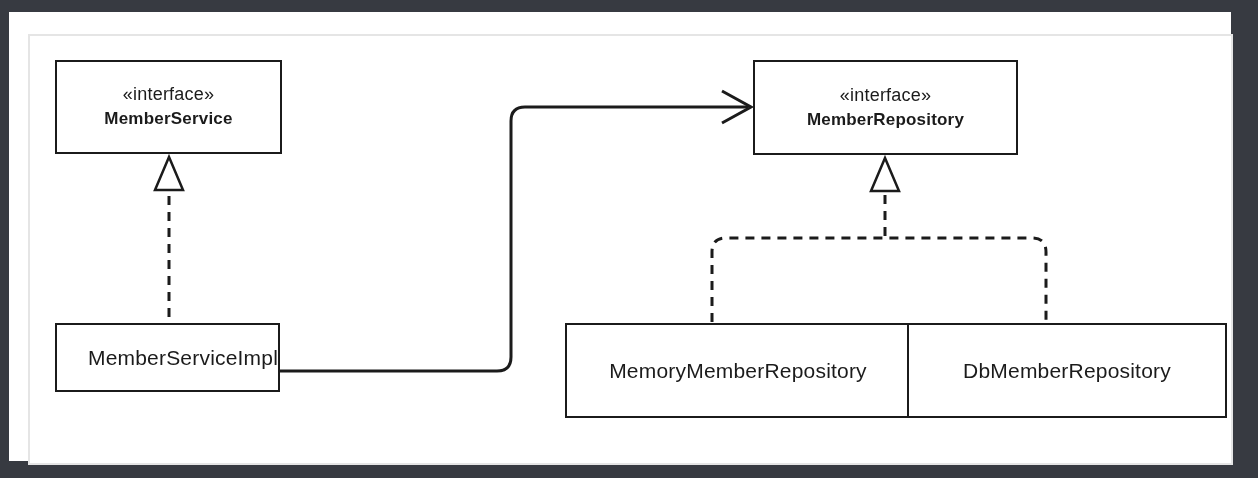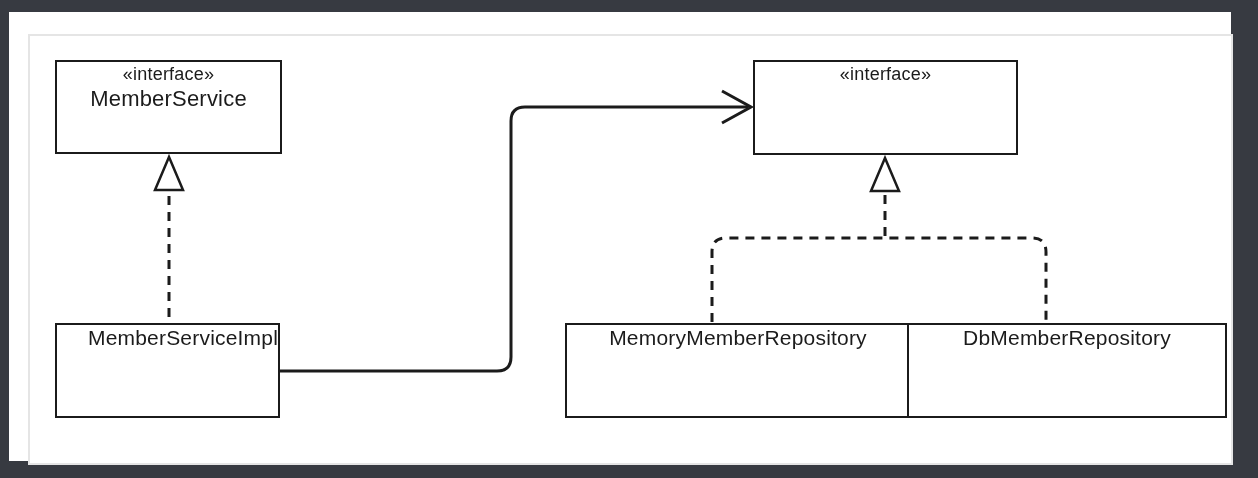--- a/index.html
+++ b/index.html
@@ -35,42 +35,43 @@
     left:0; top:0;
     width:1258px; height:478px;
   }
   .node{
     position:absolute;
     background:var(--box-fill);
     border:2px solid var(--line);
     display:flex;
     flex-direction:column;
     align-items:center;
+    justify-content:center;
     text-align:center;
     color:var(--text);
   }
   .node .stereotype{
     font-size:18px;
     line-height:24px;
     letter-spacing:0.2px;
   }
   .node .iface-name{
-    font-size:22px;
+    font-size:17px;
     line-height:26px;
-    font-weight:normal;
+    font-weight:bold;
     letter-spacing:0.2px;
   }
   .node .class-name{
     font-size:21px;
     line-height:26px;
     letter-spacing:0.2px;
   }
   #node-member-service       {left:55px;  top:60px;  width:227px; height:94px;}
   #node-member-repository    {left:753px; top:60px;  width:265px; height:95px;}
-  #node-member-service-impl  {left:55px;  top:323px; width:225px; height:95px;padding-left:31px;}
+  #node-member-service-impl  {left:55px;  top:323px; width:225px; height:69px;padding-left:31px;}
   #node-memory-member-repo   {left:565px; top:323px; width:346px; height:95px;}
   #node-db-member-repo       {left:907px; top:323px; width:320px; height:95px;}
 </style>
 </head>
 <body>
 
 <div class="card">
   <div class="frame"></div>
 </div>
 
@@ -92,20 +93,21 @@
   <path d="M 712 322 V 252 Q 712 238 726 238 H 1032 Q 1046 238 1046 252 V 322" stroke-width="3" stroke-dasharray="9 7"></path>
 </svg>
 
 <div class="node" id="node-member-service">
   <div class="stereotype">«interface»</div>
   <div class="iface-name">MemberService</div>
 </div>
 
 <div class="node" id="node-member-repository">
   <div class="stereotype">«interface»</div>
+  <div class="iface-name">MemberRepository</div>
 </div>
 
 <div class="node" id="node-member-service-impl">
   <div class="class-name">MemberServiceImpl</div>
 </div>
 
 <div class="node" id="node-memory-member-repo">
   <div class="class-name">MemoryMemberRepository</div>
 </div>
 

